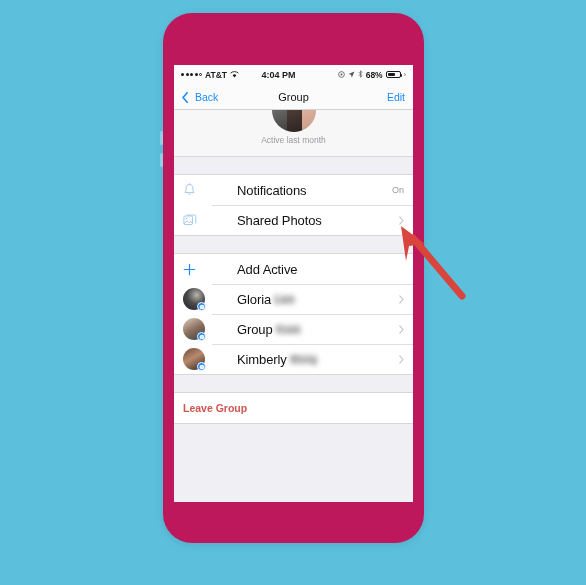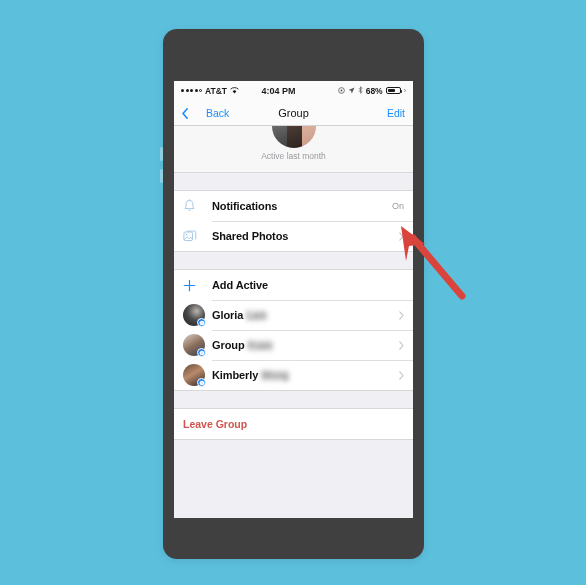--- a/index.html
+++ b/index.html
@@ -6,24 +6,24 @@
   html, body {
     width: 586px; height: 585px;
     overflow: hidden;
     font-family: "Liberation Sans", sans-serif;
   }
   body { background: #5cc0dd; position: relative; }
 
   
   .phone {
     position: absolute;
-    left: 163px; top: 29px;
+    left: 163px; top: 13px;
     width: 261px; height: 530px;
-    background: #404040;
-    border-radius: 14px;
+    background: #be185d;
+    border-radius: 29px;
     box-shadow: 0 2px 10px rgba(0,0,0,0.10);
   }
   .vol-notch {
     position: absolute; left: -3px; top: 118px;
     width: 3px; height: 14px;
     background: #8ecfe4; border-radius: 2px;
   }
   .vol-notch.two { top: 140px; }
 
   
@@ -62,21 +62,21 @@
 
   
   .navbar {
     height: 26px;
     background: #fbfbfb;
     border-bottom: 0.5px solid #d2d2d4;
     display: flex; align-items: center;
     padding: 0 8px;
     position: relative;
   }
-  .nav-back { display: flex; align-items: flex-end; gap: 18px; color: #1a8cff; font-size: 10.5px; }
+  .nav-back { display: flex; align-items: flex-end; gap: 7px; color: #1a8cff; font-size: 10.5px; }
   .nav-back svg { display: block; }
   .nav-title {
     position: absolute; left: 0; right: 0; text-align: center;
     font-size: 11px; font-weight: normal; color: #111;
   }
   .nav-edit { margin-left: auto; color: #1a8cff; font-size: 10.5px; z-index: 2; }
 
   
   .group-header {
     background: #f7f7f7;
@@ -112,21 +112,21 @@
     height: 30px;
     padding: 0 9px;
     position: relative;
     background: #ffffff;
   }
   .row + .row::before {
     content: ""; position: absolute; left: 38px; right: 0; top: 0;
     height: 0.5px; background: #dedee0;
   }
   .row-icon { width: 29px; flex: 0 0 29px; display: flex; align-items: center; }
-  .row-label { font-size: 11px; color: #111; font-weight: bold; letter-spacing: -0.1px; }
+  .row-label { font-size: 13px; color: #111; font-weight: normal; letter-spacing: -0.1px; margin-left: 25px; }
   .row-value { margin-left: auto; font-size: 9px; color: #9a9a9f; }
   .chev { margin-left: auto; color: #c2c2c6; display: flex; align-items: center; }
 
   
   .blur {
     display: inline-block;
     margin-left: 3px;
     border-radius: 2px;
     filter: blur(2.4px);
     color: rgba(60,60,60,0.55);

